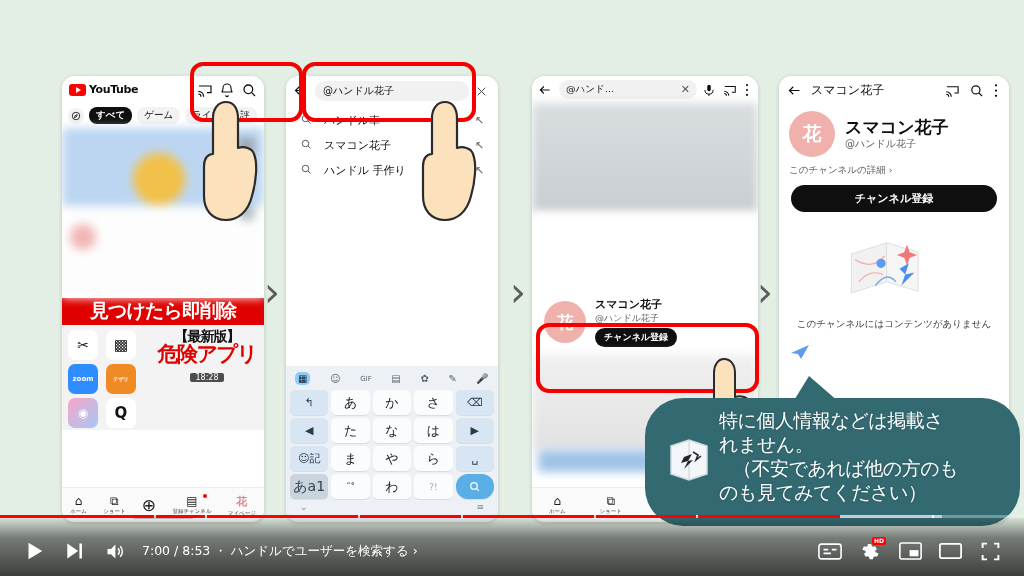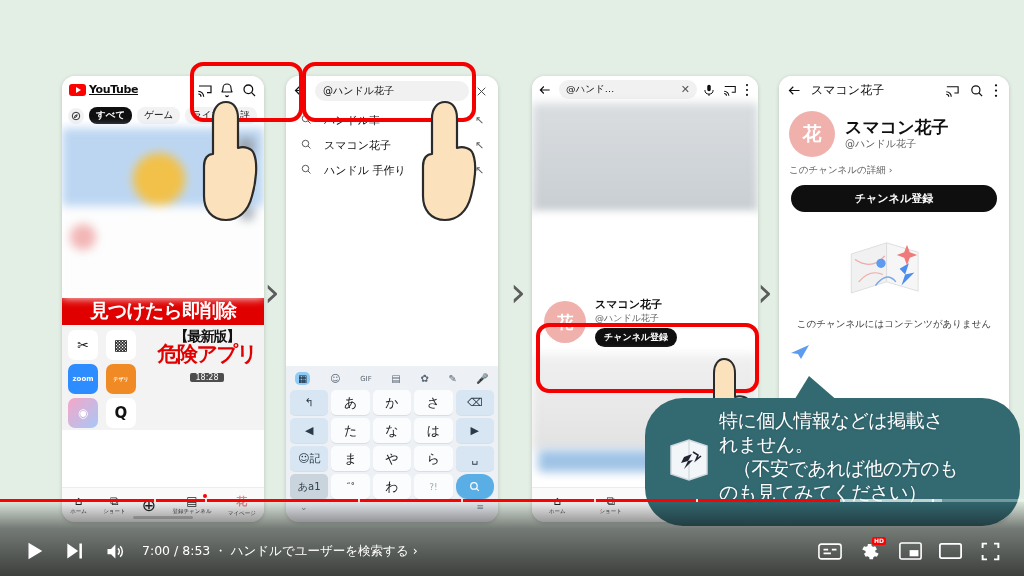--- a/index.html
+++ b/index.html
@@ -21,21 +21,21 @@
   .chev{position:absolute;font-size:40px;color:#5c5c5c;font-weight:400;line-height:1;
         font-family:"DejaVu Sans",sans-serif;}
 
   
   .appbar{display:flex;align-items:center;height:27px;padding:0 7px;background:#fff;gap:6px;}
   .yt-logo{display:flex;align-items:center;gap:3px;}
   .yt-play{width:17px;height:12px;background:#ff0000;border-radius:3px;
            display:flex;align-items:center;justify-content:center;}
   .yt-play::after{content:"";border-left:5px solid #fff;border-top:3px solid transparent;
                   border-bottom:3px solid transparent;margin-left:1px;}
-  .yt-word{font-size:11px;font-weight:bold;color:#0d0d0d;letter-spacing:-.4px;text-decoration:underline;}
+  .yt-word{font-size:11px;font-weight:bold;color:#0d0d0d;letter-spacing:-.4px;}
   .spacer{flex:1;}
   .ic{width:16px;height:16px;display:inline-block;position:relative;flex:none;}
 
   .chips{display:flex;gap:5px;padding:4px 6px;background:#fff;align-items:center;overflow:hidden;}
   .chip{font-size:9.5px;background:#f2f2f2;color:#0f0f0f;border-radius:8px;padding:2px 7px;white-space:nowrap;}
   .chip.on{background:#0f0f0f;color:#fff;font-weight:bold;}
   .chip.circ{width:16px;height:16px;border-radius:50%;padding:0;display:flex;align-items:center;justify-content:center;}
 
   
   .blur{filter:blur(5px);}
@@ -77,21 +77,21 @@
   .srow{display:flex;align-items:center;gap:8px;padding:4.5px 2px;font-size:11px;color:#0f0f0f;}
   .srow .arrow{margin-left:auto;color:#606060;font-size:11px;}
   .kbd{position:absolute;left:0;right:0;bottom:0;background:#edf1f5;padding:4px 4px 10px;}
   .kbtoolbar{display:flex;justify-content:space-between;align-items:center;padding:2px 5px 5px;}
   .kbtool{font-size:10px;color:#5a6673;}
   .kbtool.sel{background:#8ecbf5;color:#123;border-radius:5px;padding:1px 3px;}
   .kgrid{display:grid;grid-template-columns:repeat(5,1fr);gap:3px;}
   .key{background:#fbfcfd;border-radius:5px;height:25px;display:flex;align-items:center;justify-content:center;
        font-size:13px;color:#1b1b1b;box-shadow:0 1px 0 rgba(0,0,0,.08);}
   .key.fn{background:#d7e6f2;color:#2a3a46;font-size:11px;}
-  .key.dim{background:#c9d4dd;color:#32424e;font-size:10px;}
+  .key.dim{background:#c9d4dd;color:#32424e;font-size:14px;}
   .key.go{background:#5aaee6;color:#fff;border-radius:12px;font-size:12px;}
   .kbbot{display:flex;justify-content:space-between;padding:3px 10px 0;color:#7c8994;font-size:9px;}
 
   
   .sbar3{display:flex;align-items:center;gap:5px;padding:4px 6px;background:#fff;}
   .sfield3{flex:1;background:#f1f1f1;border-radius:11px;padding:3px 7px;font-size:9.5px;color:#0f0f0f;
            display:flex;align-items:flex-start;gap:4px;}
   .vid3{height:110px;background:linear-gradient(#d9dde0,#c9ced2);}
   .res3{height:78px;background:#fff;}
   .chcard{margin:0 6px;padding:7px 6px;display:flex;align-items:center;gap:9px;background:#fff;}
@@ -126,21 +126,21 @@
           border-radius:38px;color:#fff;z-index:40;}
   .bubble .tail{position:absolute;left:148px;top:-22px;width:0;height:0;
                 border-left:16px solid transparent;border-right:30px solid transparent;
                 border-bottom:26px solid #336a72;}
   .btext{padding:10px 14px 0 74px;font-size:19px;line-height:1.27;letter-spacing:-.5px;
          text-shadow:0 0 3px rgba(0,0,0,.25);}
   .btext .ind{padding-left:14px;display:block;}
   .bicon{position:absolute;left:22px;top:38px;width:44px;height:46px;}
 
   
-  .ctrls{position:absolute;left:0;right:0;bottom:0;height:77px;z-index:60;
+  .ctrls{position:absolute;left:0;right:0;bottom:0;height:61px;z-index:60;
          background:linear-gradient(rgba(18,18,18,0) 0%,rgba(16,16,16,.52) 38%,rgba(14,14,14,.78) 100%);}
   .prog{position:absolute;left:0;right:0;top:0;height:3px;background:rgba(255,255,255,.32);}
   .prog .played{position:absolute;left:0;top:0;bottom:0;width:82%;background:#ff0000;}
   .prog .load{position:absolute;left:82%;top:0;bottom:0;width:10%;background:rgba(255,255,255,.55);}
   .marks{position:absolute;left:0;right:0;top:0;height:3px;}
   .marks i{position:absolute;top:0;width:2px;height:3px;background:rgba(255,255,255,.85);}
   .row{position:absolute;left:0;right:0;bottom:0;height:50px;display:flex;align-items:center;padding:0 14px;}
   .cbtn{width:40px;height:40px;display:flex;align-items:center;justify-content:center;color:#fff;flex:none;}
   .ctime{color:#fff;font-size:12.5px;margin-left:8px;white-space:nowrap;}
   .rightgrp{margin-left:auto;display:flex;align-items:center;}

